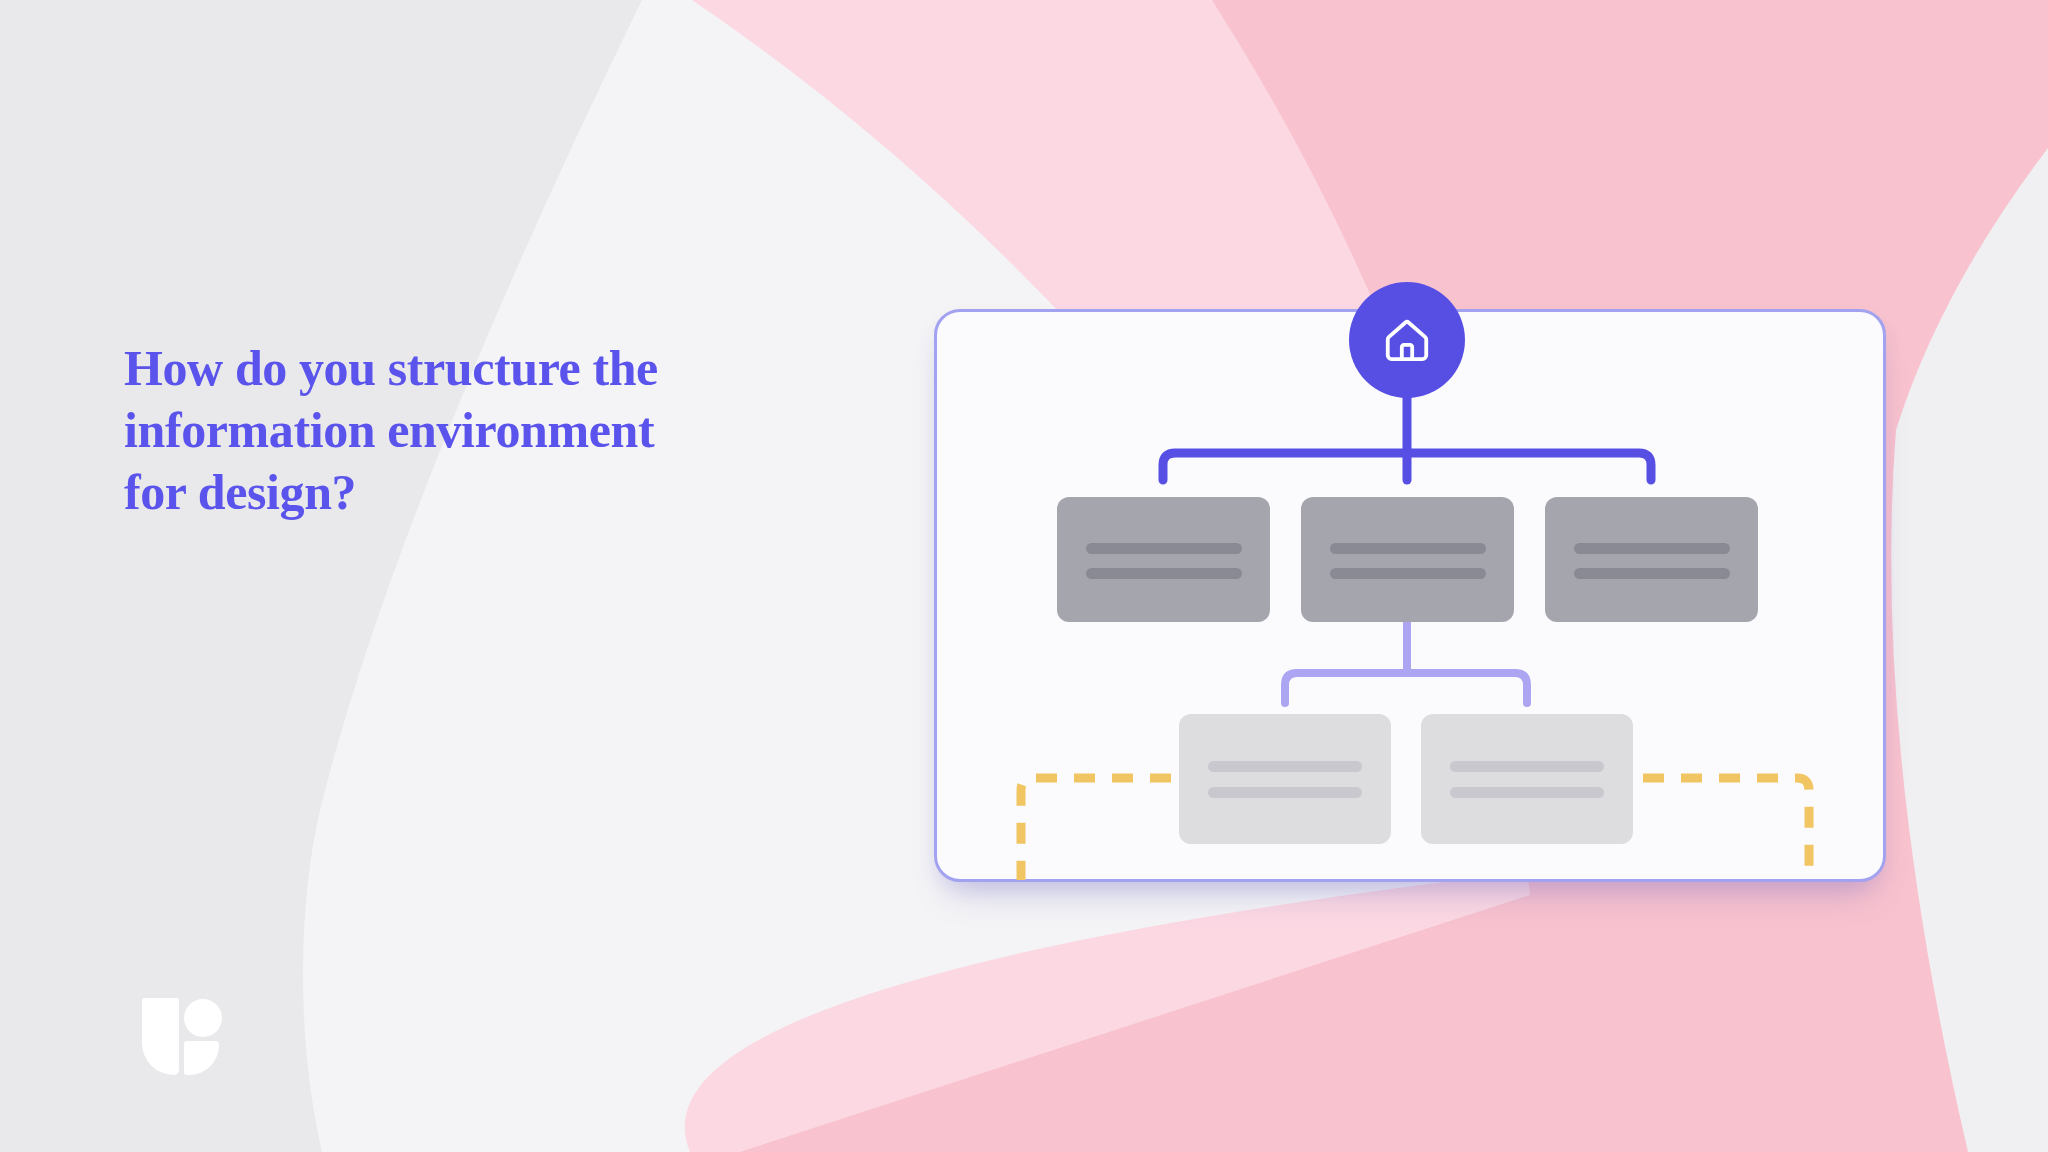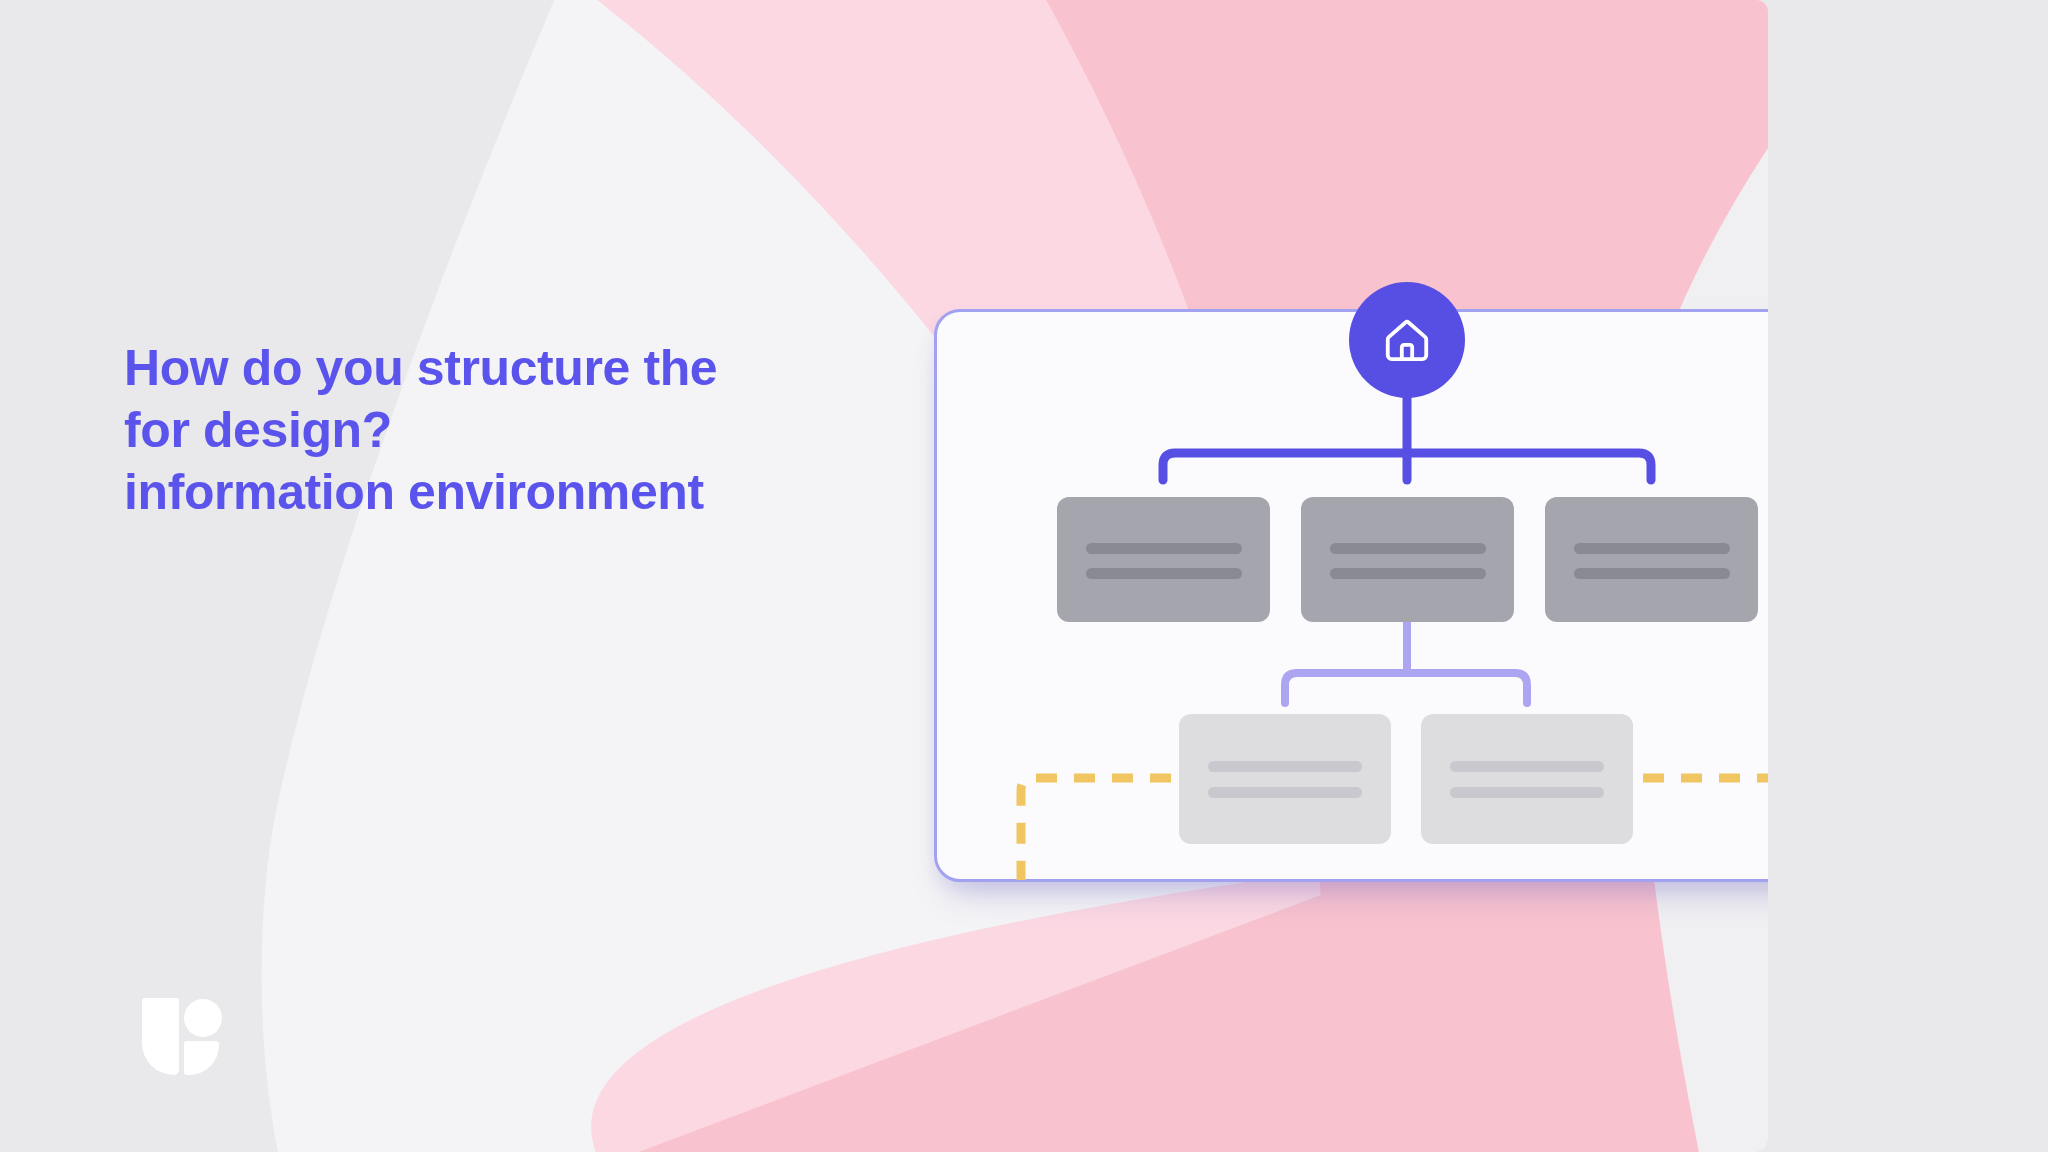--- a/index.html
+++ b/index.html
@@ -1,19 +1,18 @@
 <!DOCTYPE html>
 <html><head>
 <meta charset="utf-8">
 <style>
   html,body{margin:0;padding:0;background:#E9E9EB;}
   .stage{
-    position:relative;width:1768px;height:1152px;overflow:hidden;
-    font-family:Liberation Sans, sans-serif;
-    border-radius:12px;
+    position:relative;width:2048px;height:1152px;overflow:hidden;
+    font-family:Liberation Serif, serif;
   }
   .bg{position:absolute;inset:0;width:100%;height:100%;display:block;}
 
   
   .title{
     position:absolute;left:124px;top:303px;
     font-size:50px;line-height:62px;font-weight:bold;letter-spacing:-0.4px;
     color:#5B54EC;
   }
   .title span{display:block;}
@@ -56,22 +55,22 @@
   <svg class="bg" viewBox="0 0 2048 1152" preserveAspectRatio="none" aria-hidden="true">
     <rect width="2048" height="1152" fill="#E9E9EB"></rect>
     <path fill="#F4F4F6" d="M642,0 L2048,0 L2048,1152 L322,1152 C296,1040 298,905 320,810 C382,560 520,250 642,0 Z"></path>
     <path fill="#FBD8E2" d="M692,0 L2048,0 L2048,1152 L690,1152 Q620,985 1475,878 Q1150,310 692,0 Z"></path>
     <path fill="#F8C2CE" d="M1212,0 L2048,0 L2048,1152 L740,1152 L1530,895 Q1480,420 1212,0 Z"></path>
     <path fill="#F0F0F2" d="M2048,148 Q1940,290 1896,430 Q1872,740 1968,1152 L2048,1152 Z"></path>
   </svg>
 
   <h1 class="title">
     <span>How do you structure the</span>
+    <span>information environment</span>
     <span>for design?</span>
-    <span>information environment</span>
   </h1>
 
   <div class="card">
 
     <svg class="diagram-svg" viewBox="0 0 952 573" aria-hidden="true">
 
       <path d="M470,86 L470,168" stroke="#574EE4" stroke-width="9" fill="none" stroke-linecap="round"></path>
       <path d="M226,168 L226,153 Q226,141 238,141 L702,141 Q714,141 714,153 L714,168" stroke="#574EE4" stroke-width="9" fill="none" stroke-linecap="round"></path>
 
       <path d="M470,310 L470,361" stroke="#ACA6F2" stroke-width="8" fill="none" stroke-linecap="round"></path>

